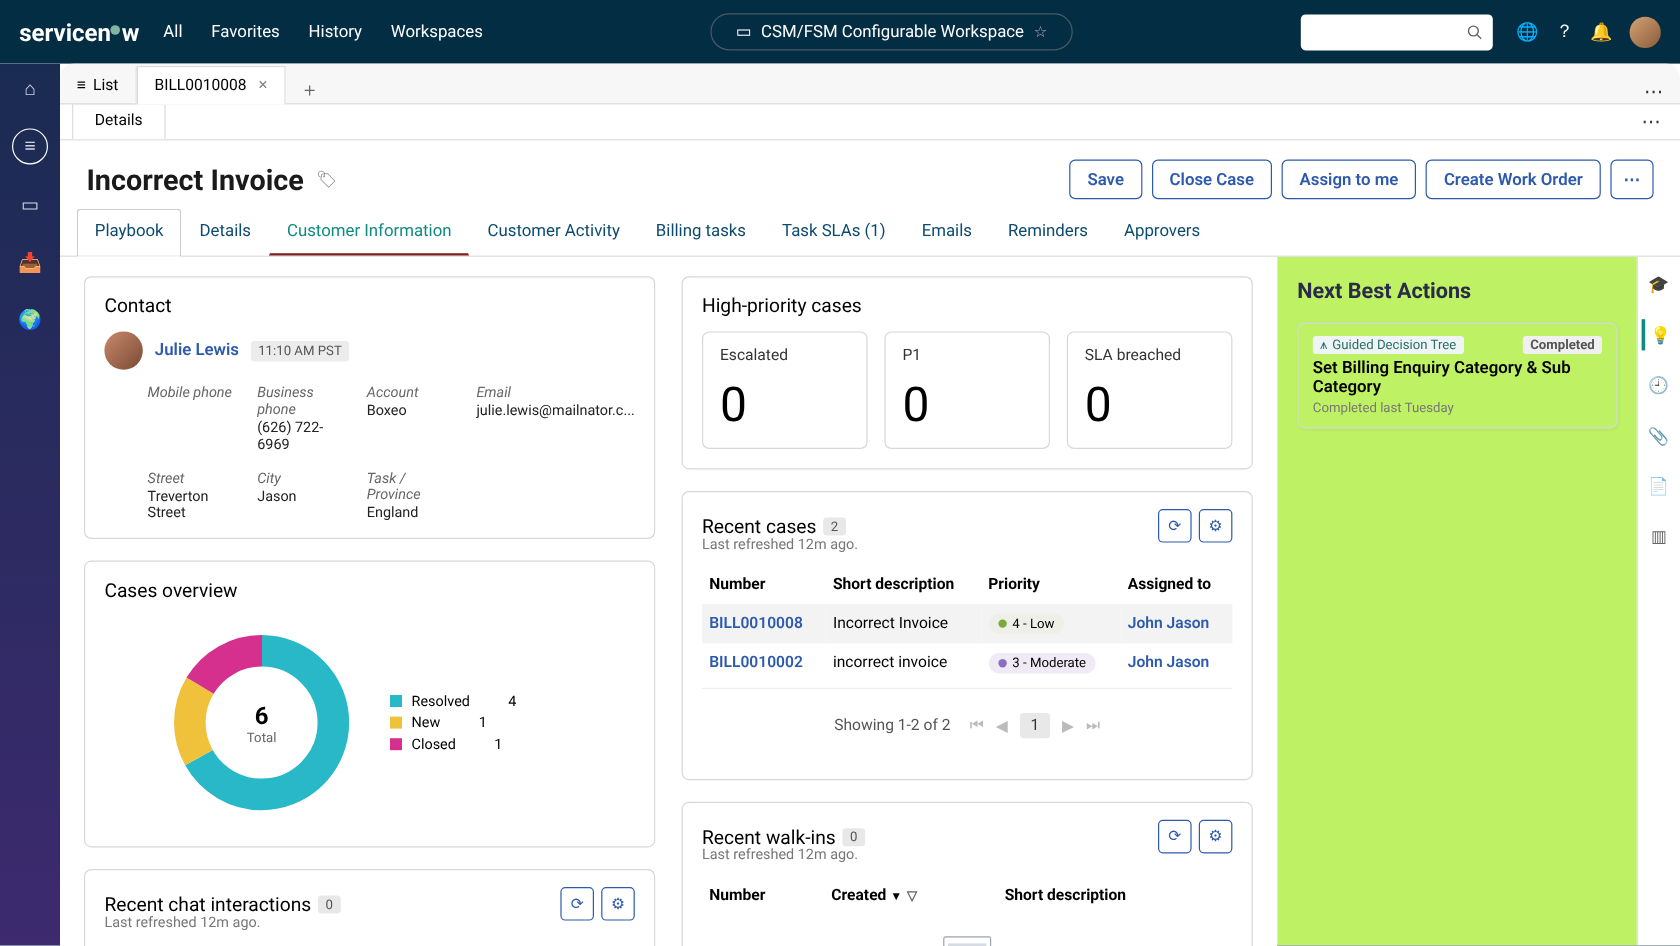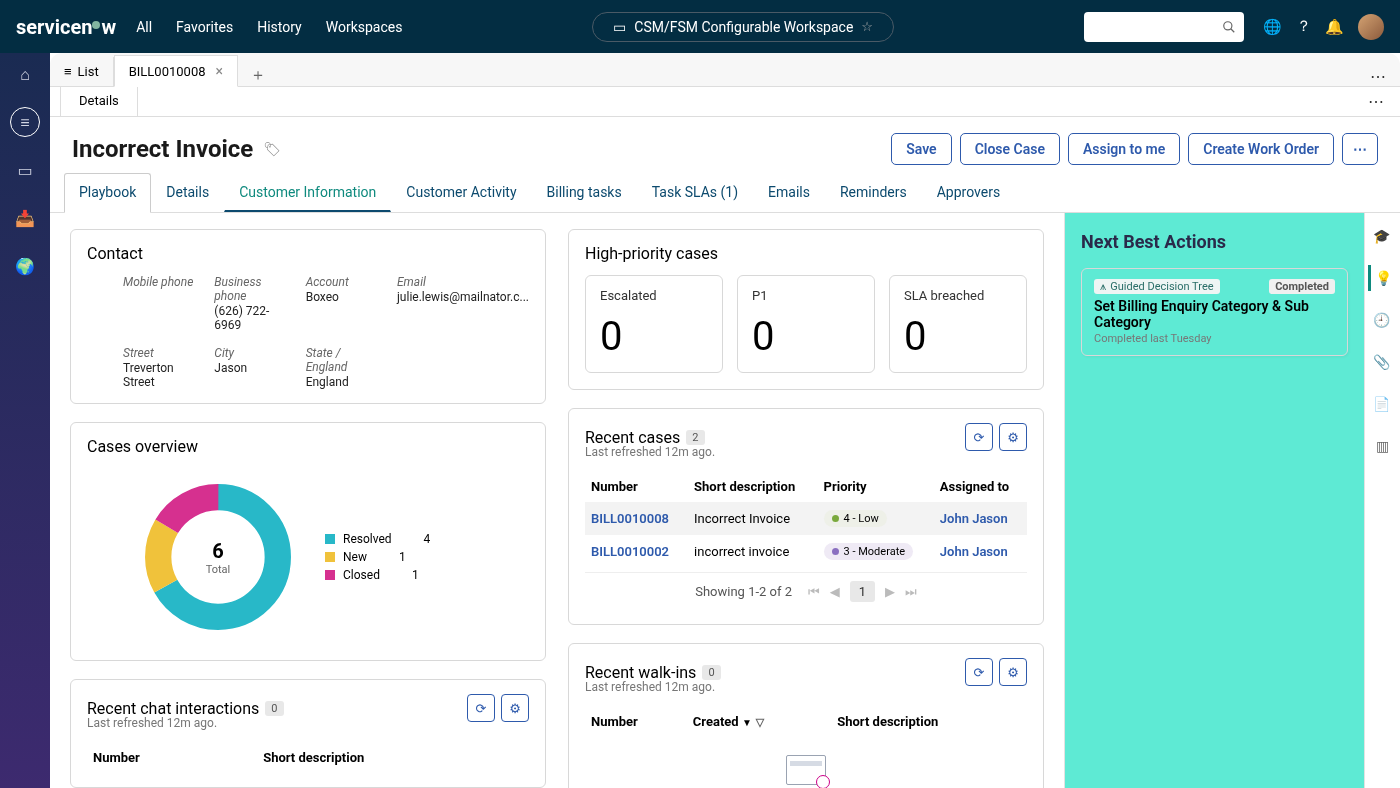--- a/index.html
+++ b/index.html
@@ -38,21 +38,21 @@
 .page-header { padding:16px 22px 8px; display:flex; align-items:center; }
 .page-title { font-size:24px; font-weight:700; color:#1a1a1a; }
 .tag-icon { margin-left:10px; color:#888; font-size:14px; }
 .header-actions { margin-left:auto; display:flex; gap:8px; }
 .btn { border:1px solid #2e5aac; color:#2e5aac; background:#fff; border-radius:5px; padding:7px 14px; font-size:14px; font-weight:600; cursor:pointer; }
 .btn-more { padding:7px 10px; }
 
 .record-tabs { display:flex; border-bottom:1px solid #ddd; padding:0 14px; gap:0; }
 .rec-tab { padding:10px 14px; font-size:14px; color:#0c4a6e; cursor:pointer; border:1px solid transparent; }
 .rec-tab.first { border:1px solid #ccc; border-bottom:1px solid #fff; margin-bottom:-1px; border-radius:3px 3px 0 0; }
-.rec-tab.active { color:#0f8a7e; border-bottom:2px solid #0c4a6e; }
+.rec-tab.active { color:#0f8a7e; border-bottom:2px solid #7f1d1d; }
 
 .content-row { display:flex; flex:1; overflow:hidden; }
 .content-scroll { flex:1; padding:16px 20px; background:#fff; overflow-y:auto; display:flex; gap:22px; }
 .col { flex:1; display:flex; flex-direction:column; gap:18px; }
 .card { border:1px solid #d8d8d8; border-radius:6px; padding:14px 16px; background:#fff; }
 .card-title { font-size:16px; font-weight:400; margin-bottom:12px; }
 
 .contact-row { display:flex; align-items:center; gap:10px; }
 .avatar-sm { width:32px; height:32px; border-radius:50%; background:linear-gradient(135deg,#c9896b,#7a4a35); }
 .contact-name { color:#2e5aac; font-weight:600; font-size:14px; cursor:pointer; }
@@ -87,31 +87,31 @@
 .tbl th { text-align:left; font-weight:700; padding:8px 6px; }
 .tbl td { padding:8px 6px; }
 .tbl tr.hl { background:#f3f3f3; }
 .link { color:#2e5aac; font-weight:600; cursor:pointer; }
 .prio { font-size:11px; background:#eef0e8; border-radius:10px; padding:2px 8px; display:inline-flex; align-items:center; gap:5px; }
 .prio.mod { background:#efeaf5; }
 .dot { width:7px; height:7px; border-radius:50%; display:inline-block; }
 .dot.g { background:#7aa93c; }
 .dot.p { background:#8a6fc0; }
 
-.pager { display:flex; align-items:center; justify-content:center; gap:16px; font-size:13px; color:#555; padding:8px 0; border-top:1px solid #eee; margin-top:4px; }
+.pager { display:flex; align-items:center; justify-content:center; gap:16px; font-size:13px; color:#555; padding:20px 0; border-top:1px solid #eee; margin-top:4px; }
 .pager-btns { display:flex; gap:10px; align-items:center; }
 .pg { color:#bbb; cursor:pointer; }
 .pg.cur { background:#e8e8e8; padding:3px 9px; border-radius:3px; color:#333; }
 
 .empty-state { display:flex; flex-direction:column; align-items:center; padding:18px 0 4px; color:#555; }
 .empty-icon { width:40px; height:30px; border:1px solid #9aa3b2; border-radius:2px; position:relative; margin-bottom:10px; }
 .empty-icon::before { content:""; position:absolute; left:3px; right:3px; top:5px; height:5px; background:#d6dbe4; }
 .empty-icon::after { content:""; position:absolute; right:-5px; bottom:-5px; width:12px; height:12px; border-radius:50%; background:#fff; border:1px solid #c08; color:#c08; font-size:9px; display:flex; align-items:center; justify-content:center; }
 
-.side-panel { width:300px; border-left:1px solid #e2e2e2; padding:18px 16px; background:#5eead4; }
+.side-panel { width:300px; border-left:1px solid #e2e2e2; padding:18px 16px; background:#bef264; }
 .side-title { font-size:18px; font-weight:700; color:#2a2a4a; margin-bottom:16px; }
 .action-card { border:1px solid #d8d8d8; border-radius:6px; padding:10px 12px; box-shadow:1px 1px 3px rgba(0,0,0,0.05); }
 .ac-top { display:flex; align-items:center; font-size:11px; margin-bottom:4px; }
 .ac-tag { background:#eef5f4; color:#2a6e68; padding:1px 6px; border-radius:3px; display:inline-flex; align-items:center; gap:4px; }
 .ac-status { margin-left:auto; background:#f0f0f0; color:#555; padding:1px 6px; border-radius:3px;font-weight:bold; }
 .ac-title { font-size:14px; font-weight:600; margin-bottom:2px; }
 .ac-sub { font-size:11px; color:#777; }
 
 .right-rail { width:36px; border-left:1px solid #e2e2e2; display:flex; flex-direction:column; align-items:center; padding-top:10px; gap:16px; }
 .rr-icon { width:26px; height:26px; display:flex; align-items:center; justify-content:center; color:#666; cursor:pointer; font-size:14px; }
@@ -206,20 +206,25 @@
       <div class="rec-tab">Reminders</div>
       <div class="rec-tab">Approvers</div>
     </div>
 
     <div class="content-row">
       <div class="content-scroll">
 
         <div class="col">
           <div class="card">
             <div class="card-title">Contact</div>
+            <div class="contact-row">
+              <div class="avatar-sm"></div>
+              <span class="contact-name">Julie Lewis</span>
+              <span class="time-badge">11:10 AM PST</span>
+            </div>
             <div class="fields" id="contact-fields">
                 <div>
                   <div class="field-label">Mobile phone</div>
                   <div class="field-val"></div>
                 </div>
                 <div>
                   <div class="field-label">Business phone</div>
                   <div class="field-val">(626) 722-6969</div>
                 </div>
                 <div>
@@ -232,21 +237,21 @@
                 </div>
                 <div>
                   <div class="field-label">Street</div>
                   <div class="field-val">Treverton Street</div>
                 </div>
                 <div>
                   <div class="field-label">City</div>
                   <div class="field-val">Jason</div>
                 </div>
                 <div>
-                  <div class="field-label">State / England</div>
+                  <div class="field-label">Task / Province</div>
                   <div class="field-val">England</div>
                 </div>
                 <div>
                   <div class="field-label"></div>
                   <div class="field-val"></div>
                 </div>
               </div>
           </div>
 
           <div class="card">

